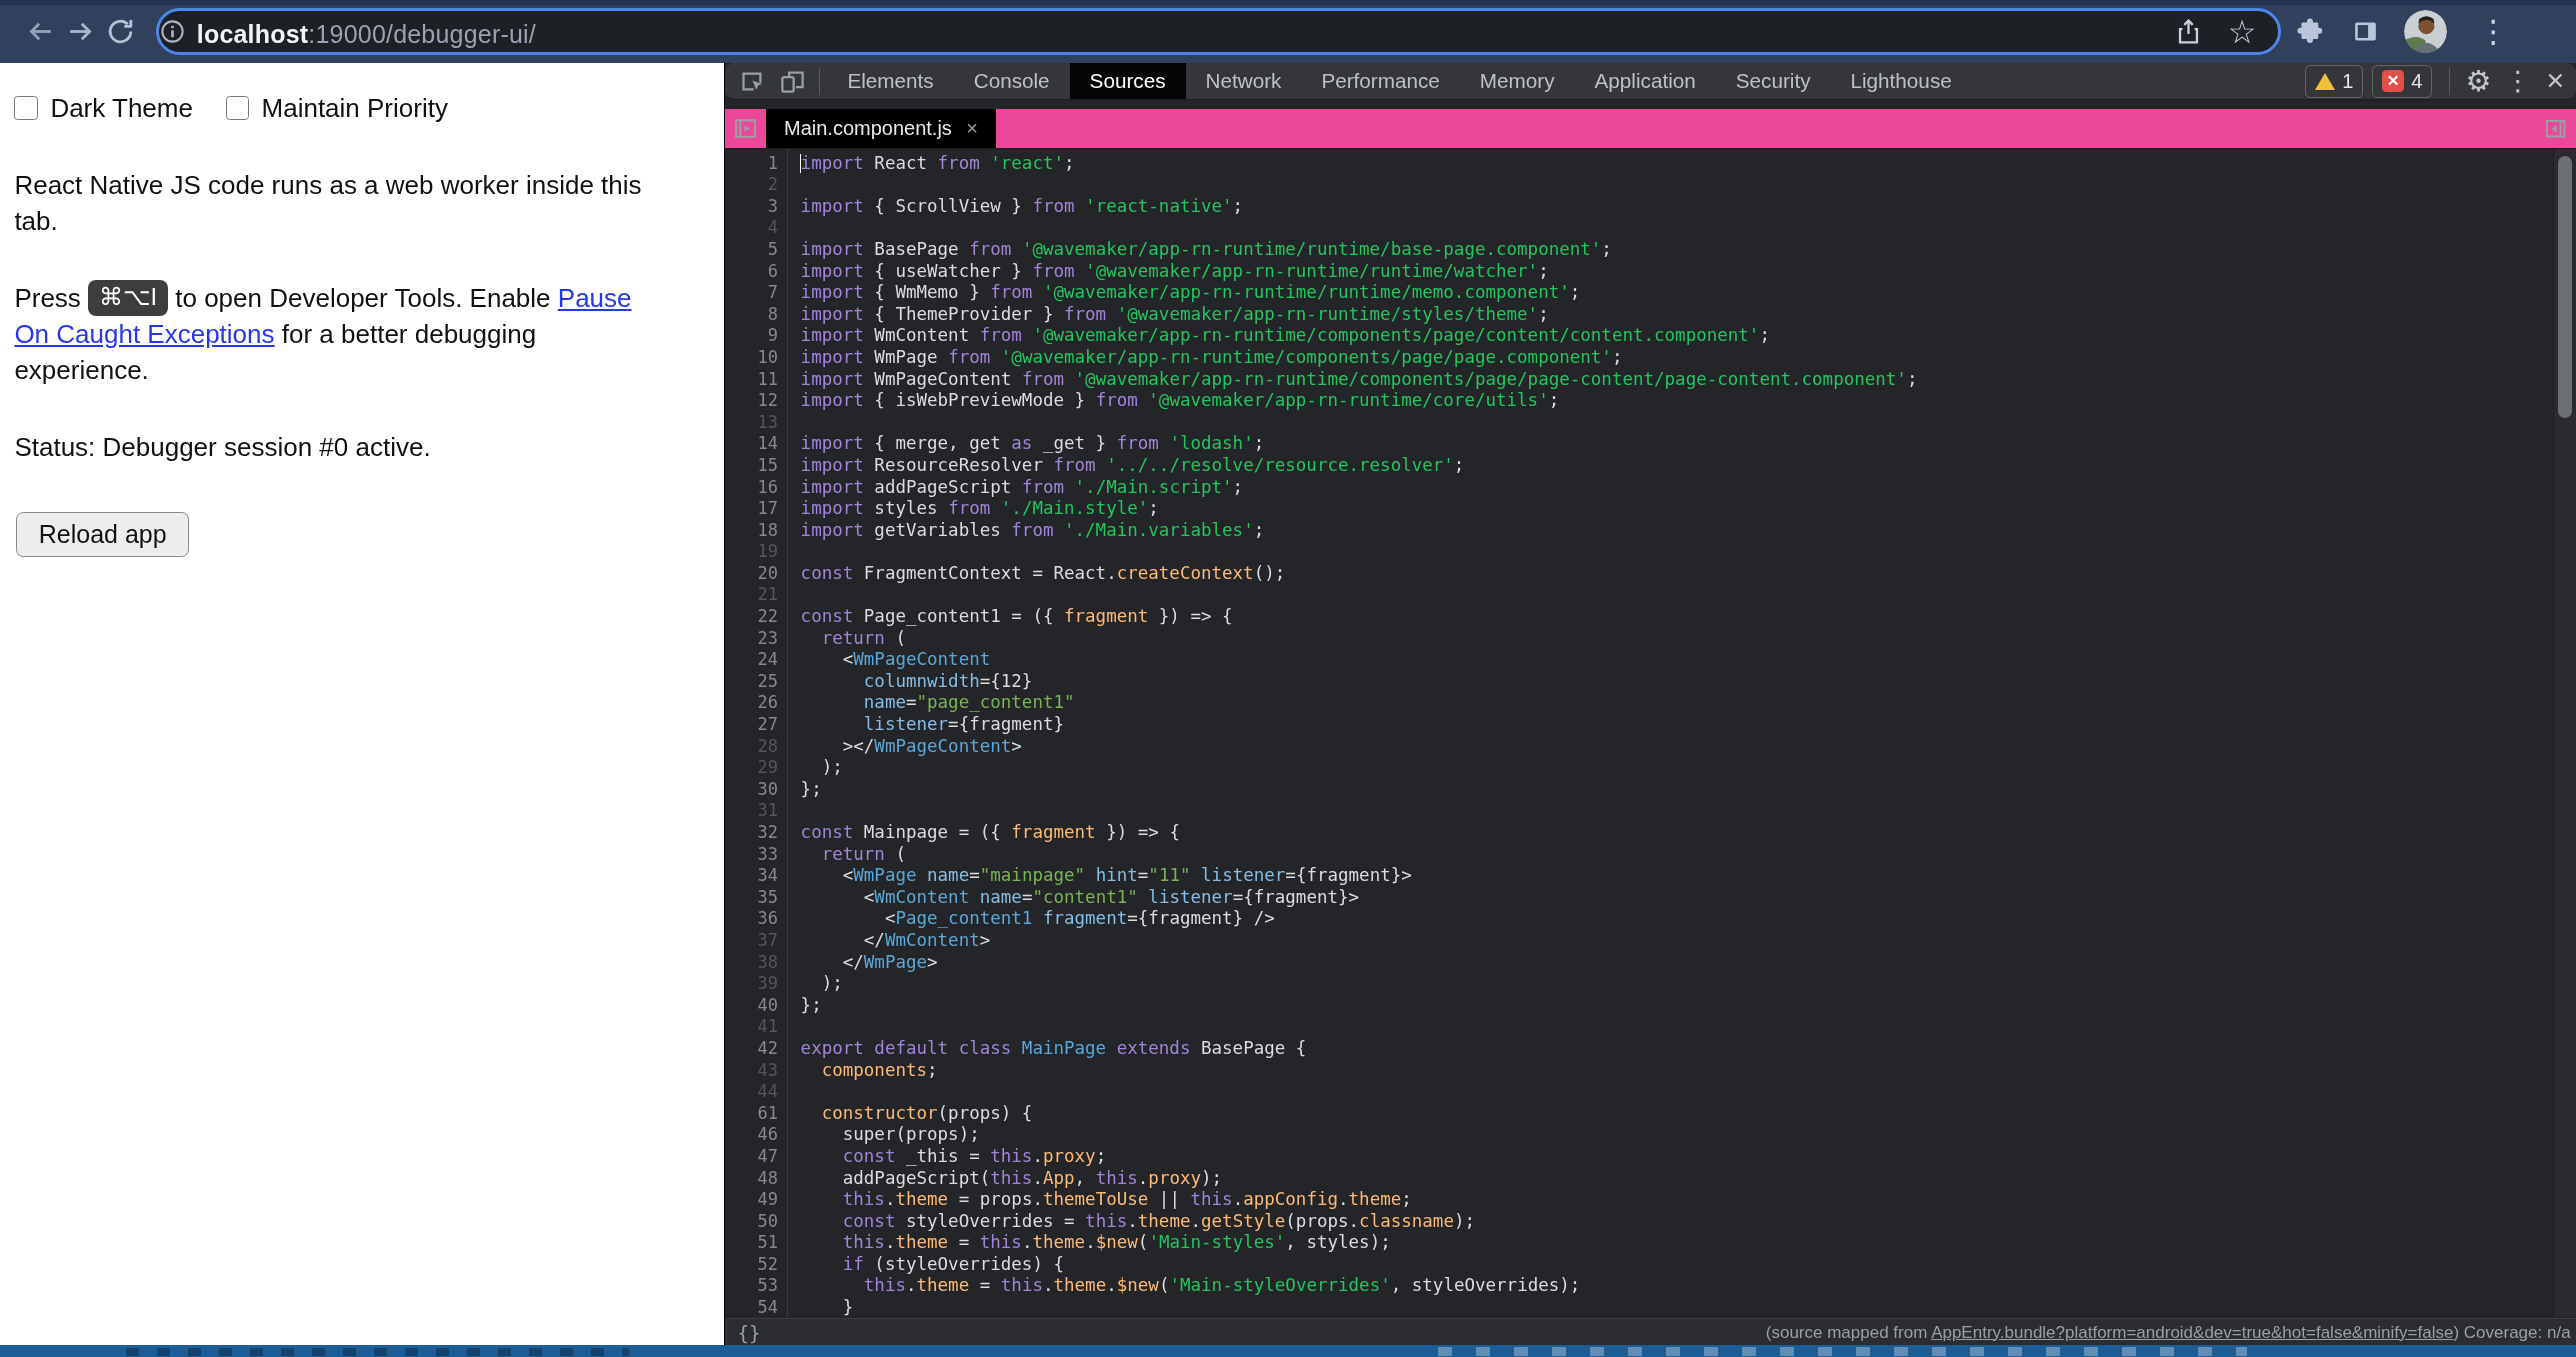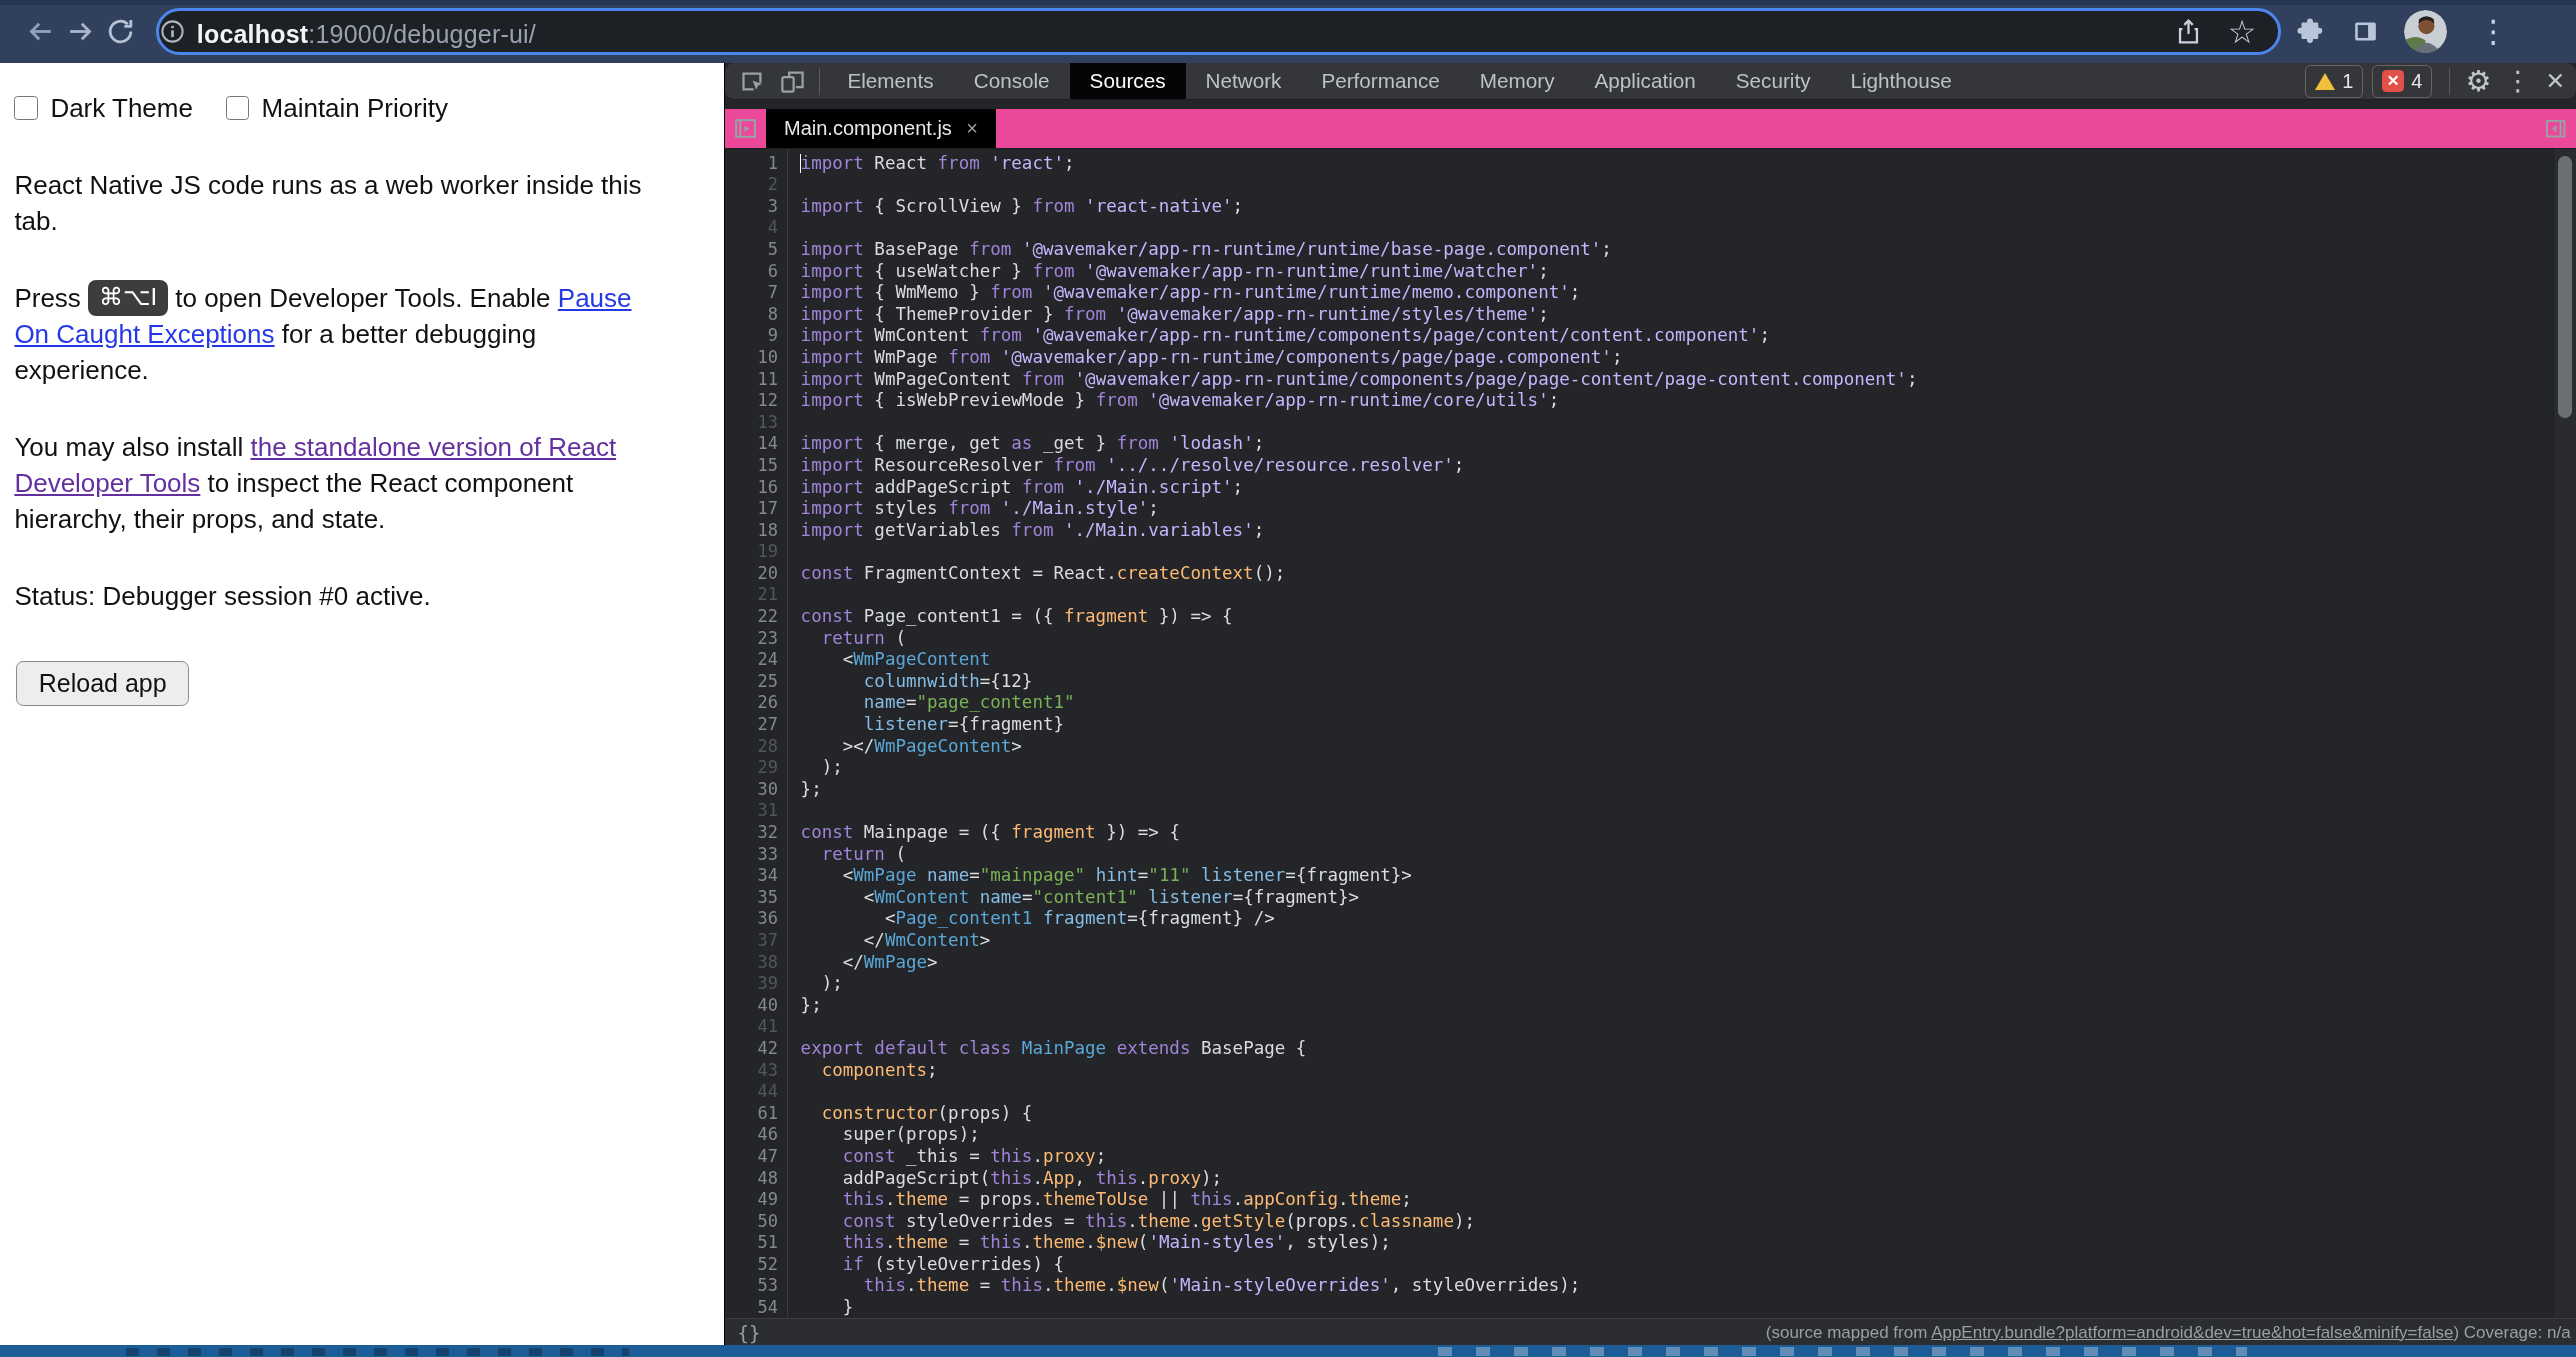--- a/index.html
+++ b/index.html
@@ -66,21 +66,21 @@
   
   .editor{position:absolute;left:0;top:86px;width:100%;height:1168px;background:#242528;display:flex;overflow:hidden;}
   .gutter{width:63px;flex:0 0 63px;border-right:0.9px solid #3a3b3e;box-sizing:border-box;
           font-family:"DejaVu Sans Mono",monospace;font-size:17px;color:#85888c;text-align:right;
           padding:3.6px 9px 0 0;}
   .gutter .ln{height:21.6px;line-height:21.6px;}
   .gutter .ln.dim{color:#53565a;}
   .code-area{flex:1;position:relative;padding:3.6px 0 0 12.6px;
              font-family:"DejaVu Sans Mono",monospace;font-size:17.5px;overflow:hidden;}
   .code-area .cl{height:21.6px;line-height:21.6px;white-space:pre;color:#dadcdd;}
-  .tok-k{color:#a184d9;} .tok-s{color:#c4b5fd;} .tok-gs{color:#79b356;}
+  .tok-k{color:#a184d9;} .tok-s{color:#22c55e;} .tok-gs{color:#79b356;}
   .tok-tag{color:#5aa7d8;} .tok-attr{color:#85bde6;} .tok-prop{color:#fdba74;text-align:right;} .tok-pl{color:#dadcdd;}
   .caret{position:absolute;left:11.7px;top:4.5px;width:1.8px;height:19px;background:#fff;}
   .scrollbar{width:23.4px;flex:0 0 23.4px;background:#2a2b2e;border-left:0.9px solid #1e1f22;position:relative;box-sizing:border-box;}
   .thumb{position:absolute;left:4.5px;top:7.2px;width:13.5px;height:262px;border-radius:7.2px;background:#6d7073;}
   
   .dt-status{position:absolute;left:0;top:1255px;width:100%;height:28px;background:#2c2d30;
              border-top:0.9px solid #3d3e42;display:flex;align-items:center;box-sizing:border-box;
              font-size:17px;color:#9a9fa3;}
   .pp-icon{font-family:"DejaVu Sans Mono",monospace;font-size:19px;color:#9aa0a6;margin-left:12.6px;}
   .status-right{margin-left:auto;margin-right:5.4px;white-space:nowrap;}
@@ -154,23 +154,20 @@
   <div class="left-inner">
     <div class="cb-row">
       <span class="cb"></span>
       <span class="cb-label">Dark Theme</span>
       <span class="cb"></span>
       <span class="cb-label">Maintain Priority</span>
     </div>
     <div class="para">React Native JS code runs as a web worker inside this tab.</div>
     <div class="para">
       <span>Press </span><span class="kbd">⌘⌥I</span><span> to open Developer Tools. Enable </span><a class="link-blue" href="#">Pause On Caught Exceptions</a><span> for a better debugging experience.</span>
-    </div>
-    <div class="para">
-      <span>You may also install </span><a class="link-purple" href="#">the standalone version of React Developer Tools</a><span> to inspect the React component hierarchy, their props, and state.</span>
     </div>
     <div class="status-line">Status: Debugger session #0 active.</div>
     <button class="reload-btn">Reload app</button>
   </div>
 </div>
 
 <div class="devtools">
 
   <div class="dt-toolbar">
     <div class="tool-ic" style="margin-left:7.2px">

